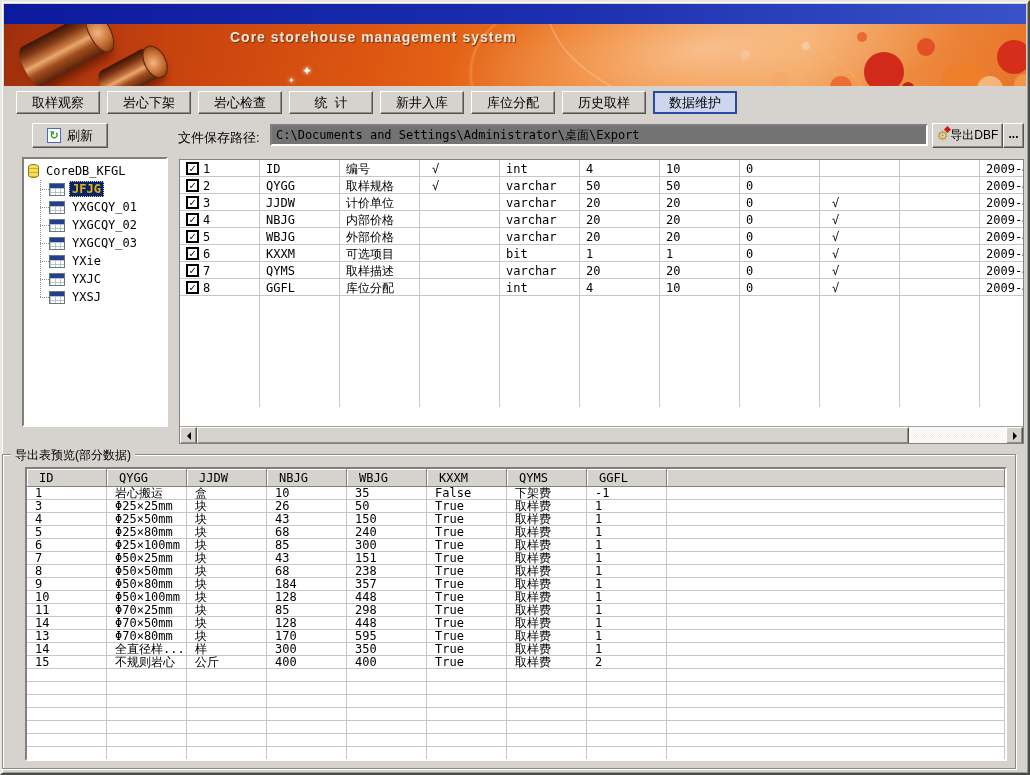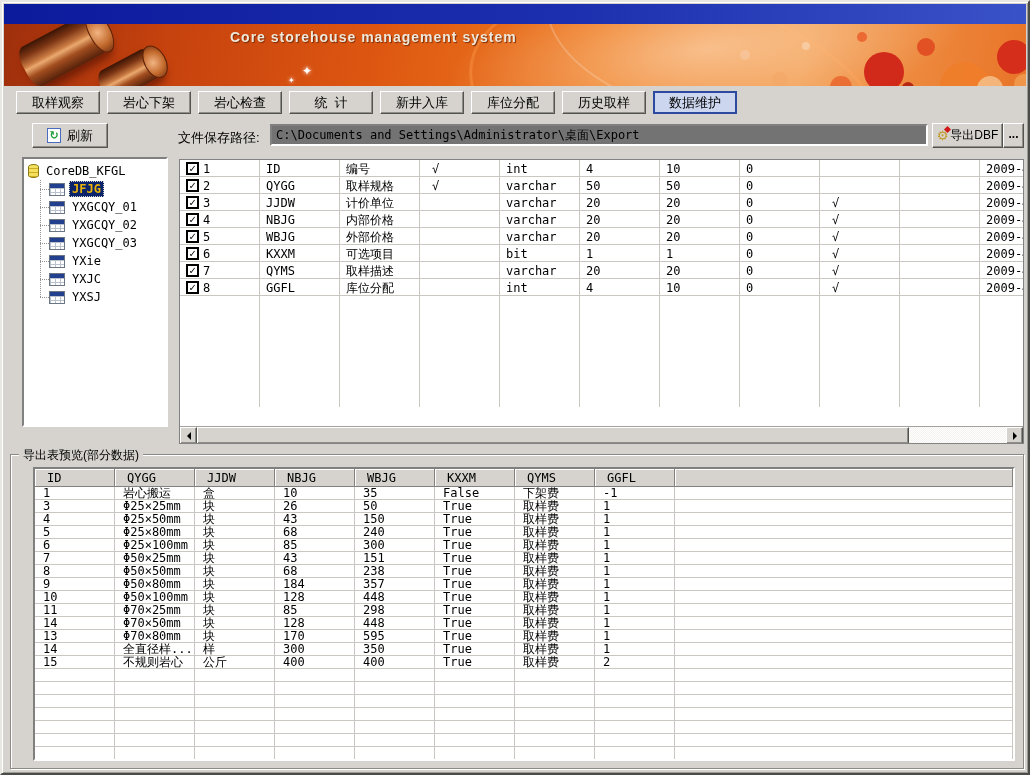--- a/index.html
+++ b/index.html
@@ -120,21 +120,21 @@
     background-size:2px 2px; background-position:0 0,1px 1px; border-top:1px solid #a5a29d; }
   .sb-btn { flex:0 0 17px; height:17px; background:#d6d3ce; border:1px solid; border-color:#fff #55534e #55534e #fff;
     box-shadow: inset -1px -1px 0 #8f8d88; display:flex; align-items:center; justify-content:center; }
   .tri-l { width:0; height:0; border:4px solid transparent; border-right-color:#000; margin-left:-4px; }
   .tri-r { width:0; height:0; border:4px solid transparent; border-left-color:#000; margin-right:-4px; }
   .sb-thumb { flex:0 0 712px; height:17px; background:#d6d3ce; border:1px solid; border-color:#fff #55534e #55534e #fff;
     box-shadow: inset -1px -1px 0 #8f8d88; }
   .sb-track { flex:1; }
 
   
-  .groupbox { position:absolute; left:8px; top:452px; width:1014px; height:315px;
+  .groupbox { position:absolute; left:0; top:452px; width:1014px; height:315px;
     border:1px solid #8b8983; box-shadow:1px 1px 0 #fff, inset 1px 1px 0 #fff; }
   .group-label { position:absolute; left:8px; top:-8px; background:#d6d3ce; padding:0 4px; font-size:12px; }
   .ptable { position:absolute; left:22px; top:12px; width:982px; height:294px; background:#fff;
     border:2px solid; border-color:#808080 #fff #fff #808080; overflow:hidden; }
   .phead { display:flex; height:18px; background:#d6d3ce; }
   .phcell { flex:0 0 80px; background:#d6d3ce; border-right:1px solid #84827e; border-bottom:1px solid #84827e;
     box-shadow:inset 1px 1px 0 #fff; padding:2px 0 0 12px; font-family:"DejaVu Sans Mono",monospace; font-size:12px;
     white-space:nowrap; overflow:hidden; }
   .phcell.fill, .pcell.fill { flex:1; }
   .prow { display:flex; height:13px; background:#fff; }

